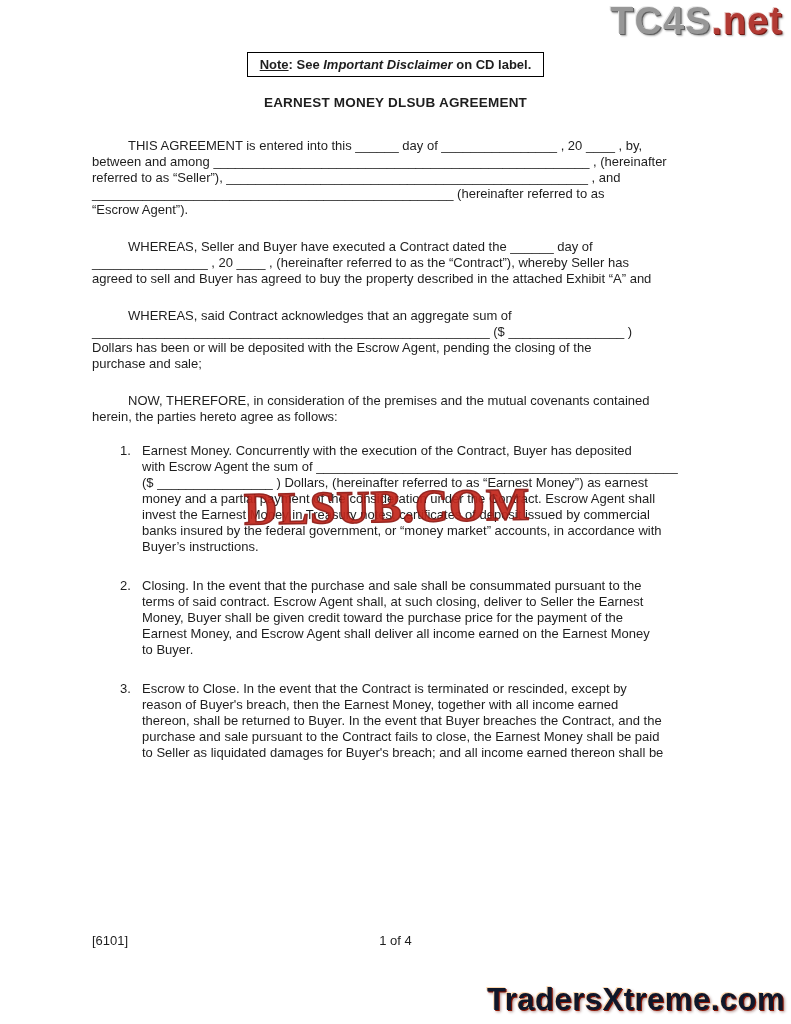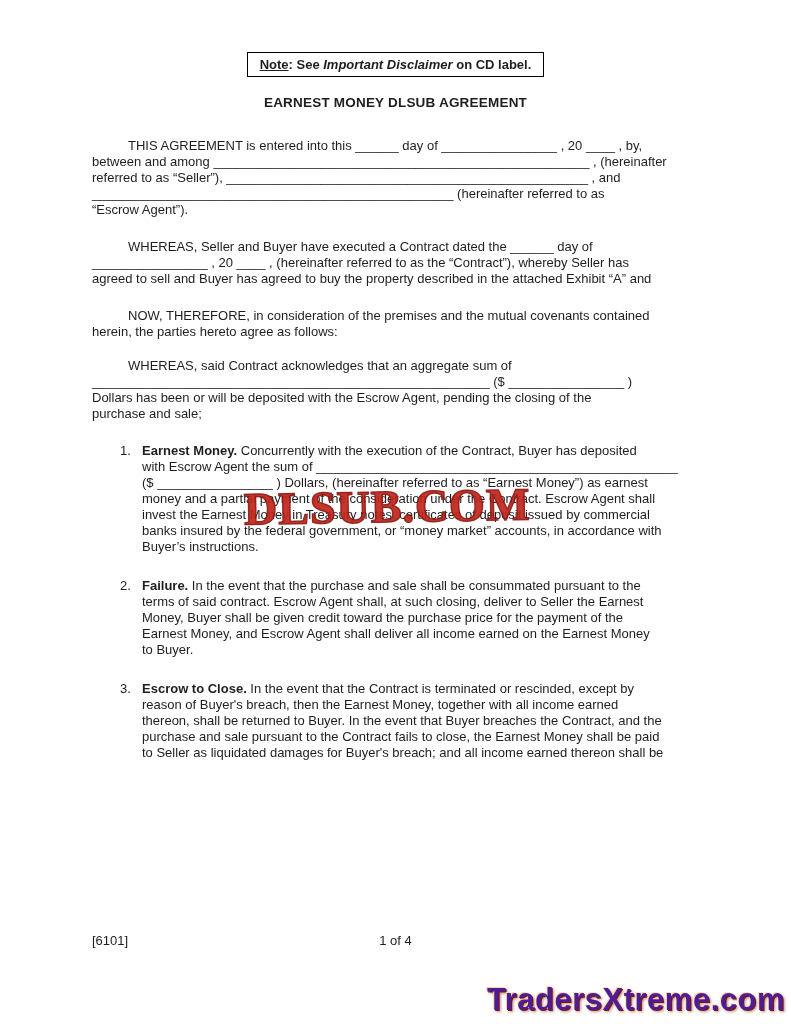--- a/index.html
+++ b/index.html
@@ -64,21 +64,21 @@
   .item {
     display: flex;
     margin: 0 0 23px 28px;
   }
   .item-number { width: 22px; flex: none; }
   .item-text {
     flex: 1;
     width: 558px;
     white-space: pre-line;
   }
-  .item-lead { font-weight: bold; }
+  .item-lead { font-weight: normal; }
   
   .watermark {
     position: absolute;
     left: 244px;
     top: 480px;
     font-family: "Liberation Serif", serif;
     font-size: 46px;
     font-weight: bold;
     letter-spacing: 1px;
     color: #c3271d;
@@ -100,69 +100,70 @@
   }
   .doc-code { position: absolute; left: 0; top: 0; }
   
   .bottom-logo {
     position: absolute;
     right: 6px;
     top: 982px;
     font-size: 31px;
     font-weight: bold;
     letter-spacing: 0.5px;
-    color: #4c1d95;
+    color: #0f172a;
     text-shadow: -1px -1px 0 #ffd9b0, 1px 1px 0 #8a1200, 2px 2px 3px rgba(80,10,0,0.45);
     white-space: nowrap;
   }
 </style>
 </head>
 <body>
 
 <div class="page">
 
+  <div class="top-logo"><span>TC4S</span><span class="suffix">.net</span></div>
 
   <div class="note-box"><span class="note-label">Note</span><span>: See </span><span class="note-em">Important Disclaimer</span><span> on CD label.</span></div>
 
   <h1 class="title">EARNEST MONEY DLSUB AGREEMENT</h1>
 
   <div class="content">
 
     <p class="para">THIS AGREEMENT is entered into this ______ day of ________________ , 20 ____ , by,
 between and among ____________________________________________________ , (hereinafter
 referred to as “Seller”), __________________________________________________ , and
 __________________________________________________ (hereinafter referred to as
 “Escrow Agent”).</p>
 
     <p class="para">WHEREAS, Seller and Buyer have executed a Contract dated the ______ day of
 ________________ , 20 ____ , (hereinafter referred to as the “Contract”), whereby Seller has
 agreed to sell and Buyer has agreed to buy the property described in the attached Exhibit “A” and</p>
 
-    <p class="para last">NOW, THEREFORE, in consideration of the premises and the mutual covenants contained
-herein, the parties hereto agree as follows:</p>
-
     <p class="para">WHEREAS, said Contract acknowledges that an aggregate sum of
 _______________________________________________________ ($ ________________ )
 Dollars has been or will be deposited with the Escrow Agent,  pending the closing of the
 purchase and sale;</p>
+
+    <p class="para last">NOW, THEREFORE, in consideration of the premises and the mutual covenants contained
+herein, the parties hereto agree as follows:</p>
 
     <div class="item">
       <div class="item-number">1.</div>
       <div class="item-text"><b class="item-lead">Earnest Money.</b><span> Concurrently with the execution of the Contract, Buyer has deposited
 with Escrow Agent the sum of __________________________________________________
 ($ ________________ ) Dollars, (hereinafter referred to as “Earnest Money”) as earnest
 money and a partial payment of the consideration under the Contract. Escrow Agent shall
 invest the Earnest Money in Treasury notes, certificates of deposit issued by commercial
 banks insured by the federal government, or “money market” accounts, in accordance with
 Buyer’s instructions.</span></div>
     </div>
 
     <div class="item">
       <div class="item-number">2.</div>
-      <div class="item-text"><b class="item-lead">Failure.</b><span> In the event that the purchase and sale shall be consummated pursuant to the
+      <div class="item-text"><b class="item-lead">Closing.</b><span> In the event that the purchase and sale shall be consummated pursuant to the
 terms of said contract. Escrow Agent shall, at such closing, deliver to Seller the Earnest
 Money, Buyer shall be given credit toward the purchase price for the payment of the
 Earnest Money, and Escrow Agent shall deliver all income earned on the Earnest Money
 to Buyer.</span></div>
     </div>
 
     <div class="item">
       <div class="item-number">3.</div>
       <div class="item-text"><b class="item-lead">Escrow to Close.</b><span> In the event that the Contract is terminated or rescinded, except by
 reason of Buyer's breach, then the Earnest Money, together with all income earned

